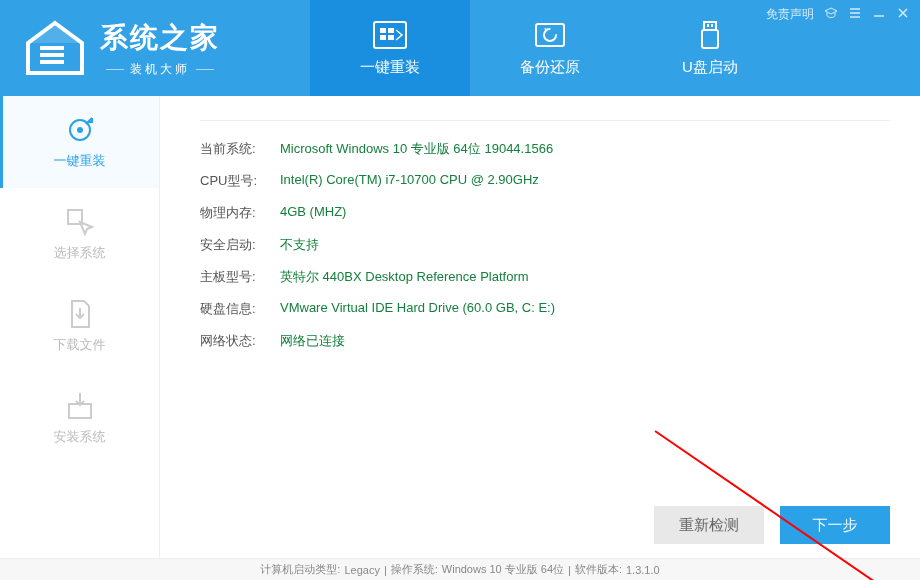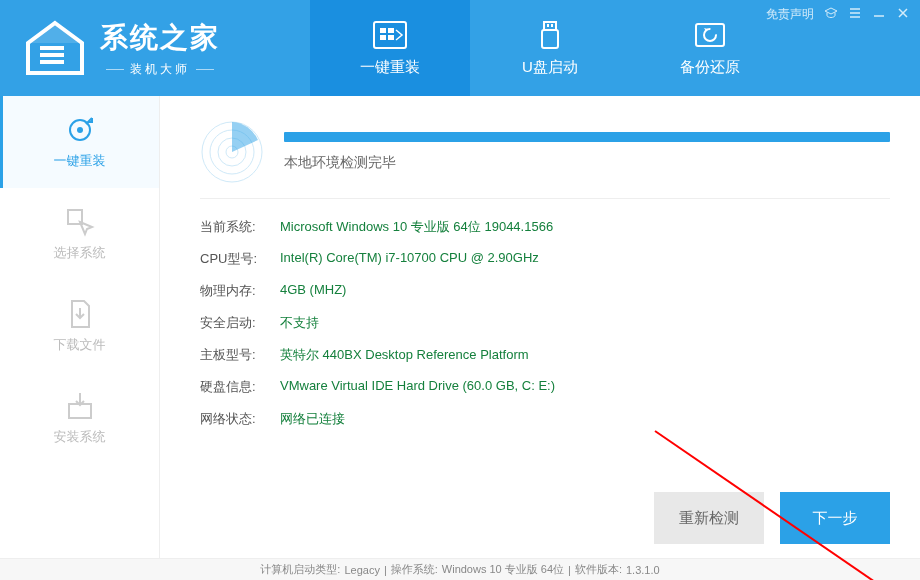--- a/index.html
+++ b/index.html
@@ -38,21 +38,21 @@
 .prog-area { flex: 1; }
 .prog-bar { height: 10px; background: #2ba1e7; border-radius: 1px; margin-bottom: 12px; }
 .prog-text { color: #666; font-size: 14px; }
 .divider { height: 1px; background: #eee; margin-bottom: 12px; }
 
 .info-row { display: flex; padding: 7px 0; font-size: 13px; }
 .info-label { width: 80px; color: #555; }
 .info-value { color: #15803d; }
 
 .actions { position: absolute; right: 30px; bottom: 14px; display: flex; gap: 16px; }
-.btn { width: 110px; height: 52px; display: flex; align-items: center; justify-content: center; font-size: 15px; cursor: pointer; }
+.btn { width: 110px; height: 38px; display: flex; align-items: center; justify-content: center; font-size: 15px; cursor: pointer; }
 .btn-secondary { background: #e8e8e8; color: #666; }
 .btn-primary { background: #2ba1e7; color: #fff; }
 
 .footer { height: 22px; background: #f7f7f7; border-top: 1px solid #eee; display: flex; align-items: center; justify-content: center; font-size: 11px; color: #888; }
 .footer span { margin: 0 2px; }
 
 .arrow { position: absolute; pointer-events: none; }
 </style>
 </head>
 <body>
@@ -77,35 +77,35 @@
             <rect x="8" y="8" width="6" height="5" fill="#fff"></rect>
             <rect x="16" y="8" width="6" height="5" fill="#fff"></rect>
             <rect x="8" y="15" width="6" height="5" fill="#fff"></rect>
             <rect x="16" y="15" width="6" height="5" fill="#fff"></rect>
             <path d="M24 10 l6 5 -6 5" fill="none" stroke="#fff" stroke-width="1.5"></path>
           </svg></div>
       <div class="tab-label">一键重装</div>
     </div>
     <div class="tab">
       <div class="tab-icon"><svg viewBox="0 0 36 30">
+            <rect x="4" y="4" width="28" height="22" rx="2" fill="none" stroke="#fff" stroke-width="2"></rect>
+            <circle cx="18" cy="15" r="6" fill="none" stroke="#fff" stroke-width="2" stroke-dasharray="28 8"></circle>
+            <path d="M14 11 l-2 -3 l4 1" fill="#fff"></path>
+          </svg></div>
+      <div class="tab-label">备份还原</div>
+    </div>
+    <div class="tab">
+      <div class="tab-icon"><svg viewBox="0 0 36 30">
             <rect x="12" y="2" width="12" height="8" fill="none" stroke="#fff" stroke-width="2"></rect>
             <rect x="10" y="10" width="16" height="18" rx="2" fill="none" stroke="#fff" stroke-width="2"></rect>
             <rect x="15" y="4" width="2" height="3" fill="#fff"></rect>
             <rect x="19" y="4" width="2" height="3" fill="#fff"></rect>
           </svg></div>
       <div class="tab-label">U盘启动</div>
     </div>
-    <div class="tab">
-      <div class="tab-icon"><svg viewBox="0 0 36 30">
-            <rect x="4" y="4" width="28" height="22" rx="2" fill="none" stroke="#fff" stroke-width="2"></rect>
-            <circle cx="18" cy="15" r="6" fill="none" stroke="#fff" stroke-width="2" stroke-dasharray="28 8"></circle>
-            <path d="M14 11 l-2 -3 l4 1" fill="#fff"></path>
-          </svg></div>
-      <div class="tab-label">备份还原</div>
-    </div>
   </div>
   <div class="window-ctrl">
     <span>免责声明</span>
     <span class="wbtn">
         <svg width="14" height="14" viewBox="0 0 14 14">
           <path d="M7 2 L13 5 L7 8 L1 5 Z M3 6.5 v3 c0 1 2 2 4 2 s4 -1 4 -2 v-3" fill="none" stroke="#d4ecfa" stroke-width="1"></path>
         </svg>
       </span>
     <span class="wbtn">
         <svg width="14" height="14" viewBox="0 0 14 14">
@@ -152,35 +152,20 @@
     <div class="side-item">
       <div class="side-icon"><svg viewBox="0 0 32 32">
             <rect x="5" y="14" width="22" height="14" fill="none" stroke="#ccc" stroke-width="2"></rect>
             <path d="M16 3 v12 M12 11 l4 4 l4 -4" fill="none" stroke="#ccc" stroke-width="2"></path>
           </svg></div>
       <div class="side-label">安装系统</div>
     </div>
   </div>
 
   <div class="main">
-    <div class="detect-head">
-      <div class="radar">
-        <svg viewBox="0 0 64 64">
-            <circle cx="32" cy="32" r="30" fill="none" stroke="#cfe9f8" stroke-width="1"></circle>
-            <circle cx="32" cy="32" r="22" fill="none" stroke="#cfe9f8" stroke-width="1"></circle>
-            <circle cx="32" cy="32" r="14" fill="none" stroke="#cfe9f8" stroke-width="1"></circle>
-            <circle cx="32" cy="32" r="6" fill="none" stroke="#cfe9f8" stroke-width="1"></circle>
-            <path d="M32 32 L32 2 A30 30 0 0 1 58 20 Z" fill="#2ba1e7" opacity="0.5"></path>
-          </svg>
-      </div>
-      <div class="prog-area">
-        <div class="prog-bar"></div>
-        <div class="prog-text">本地环境检测完毕</div>
-      </div>
-    </div>
     <div class="divider"></div>
     <div id="info-rows">
         <div class="info-row">
           <div class="info-label">当前系统:</div>
           <div class="info-value">Microsoft Windows 10 专业版 64位 19044.1566</div>
         </div>
         <div class="info-row">
           <div class="info-label">CPU型号:</div>
           <div class="info-value">Intel(R) Core(TM) i7-10700 CPU @ 2.90GHz</div>
         </div>

